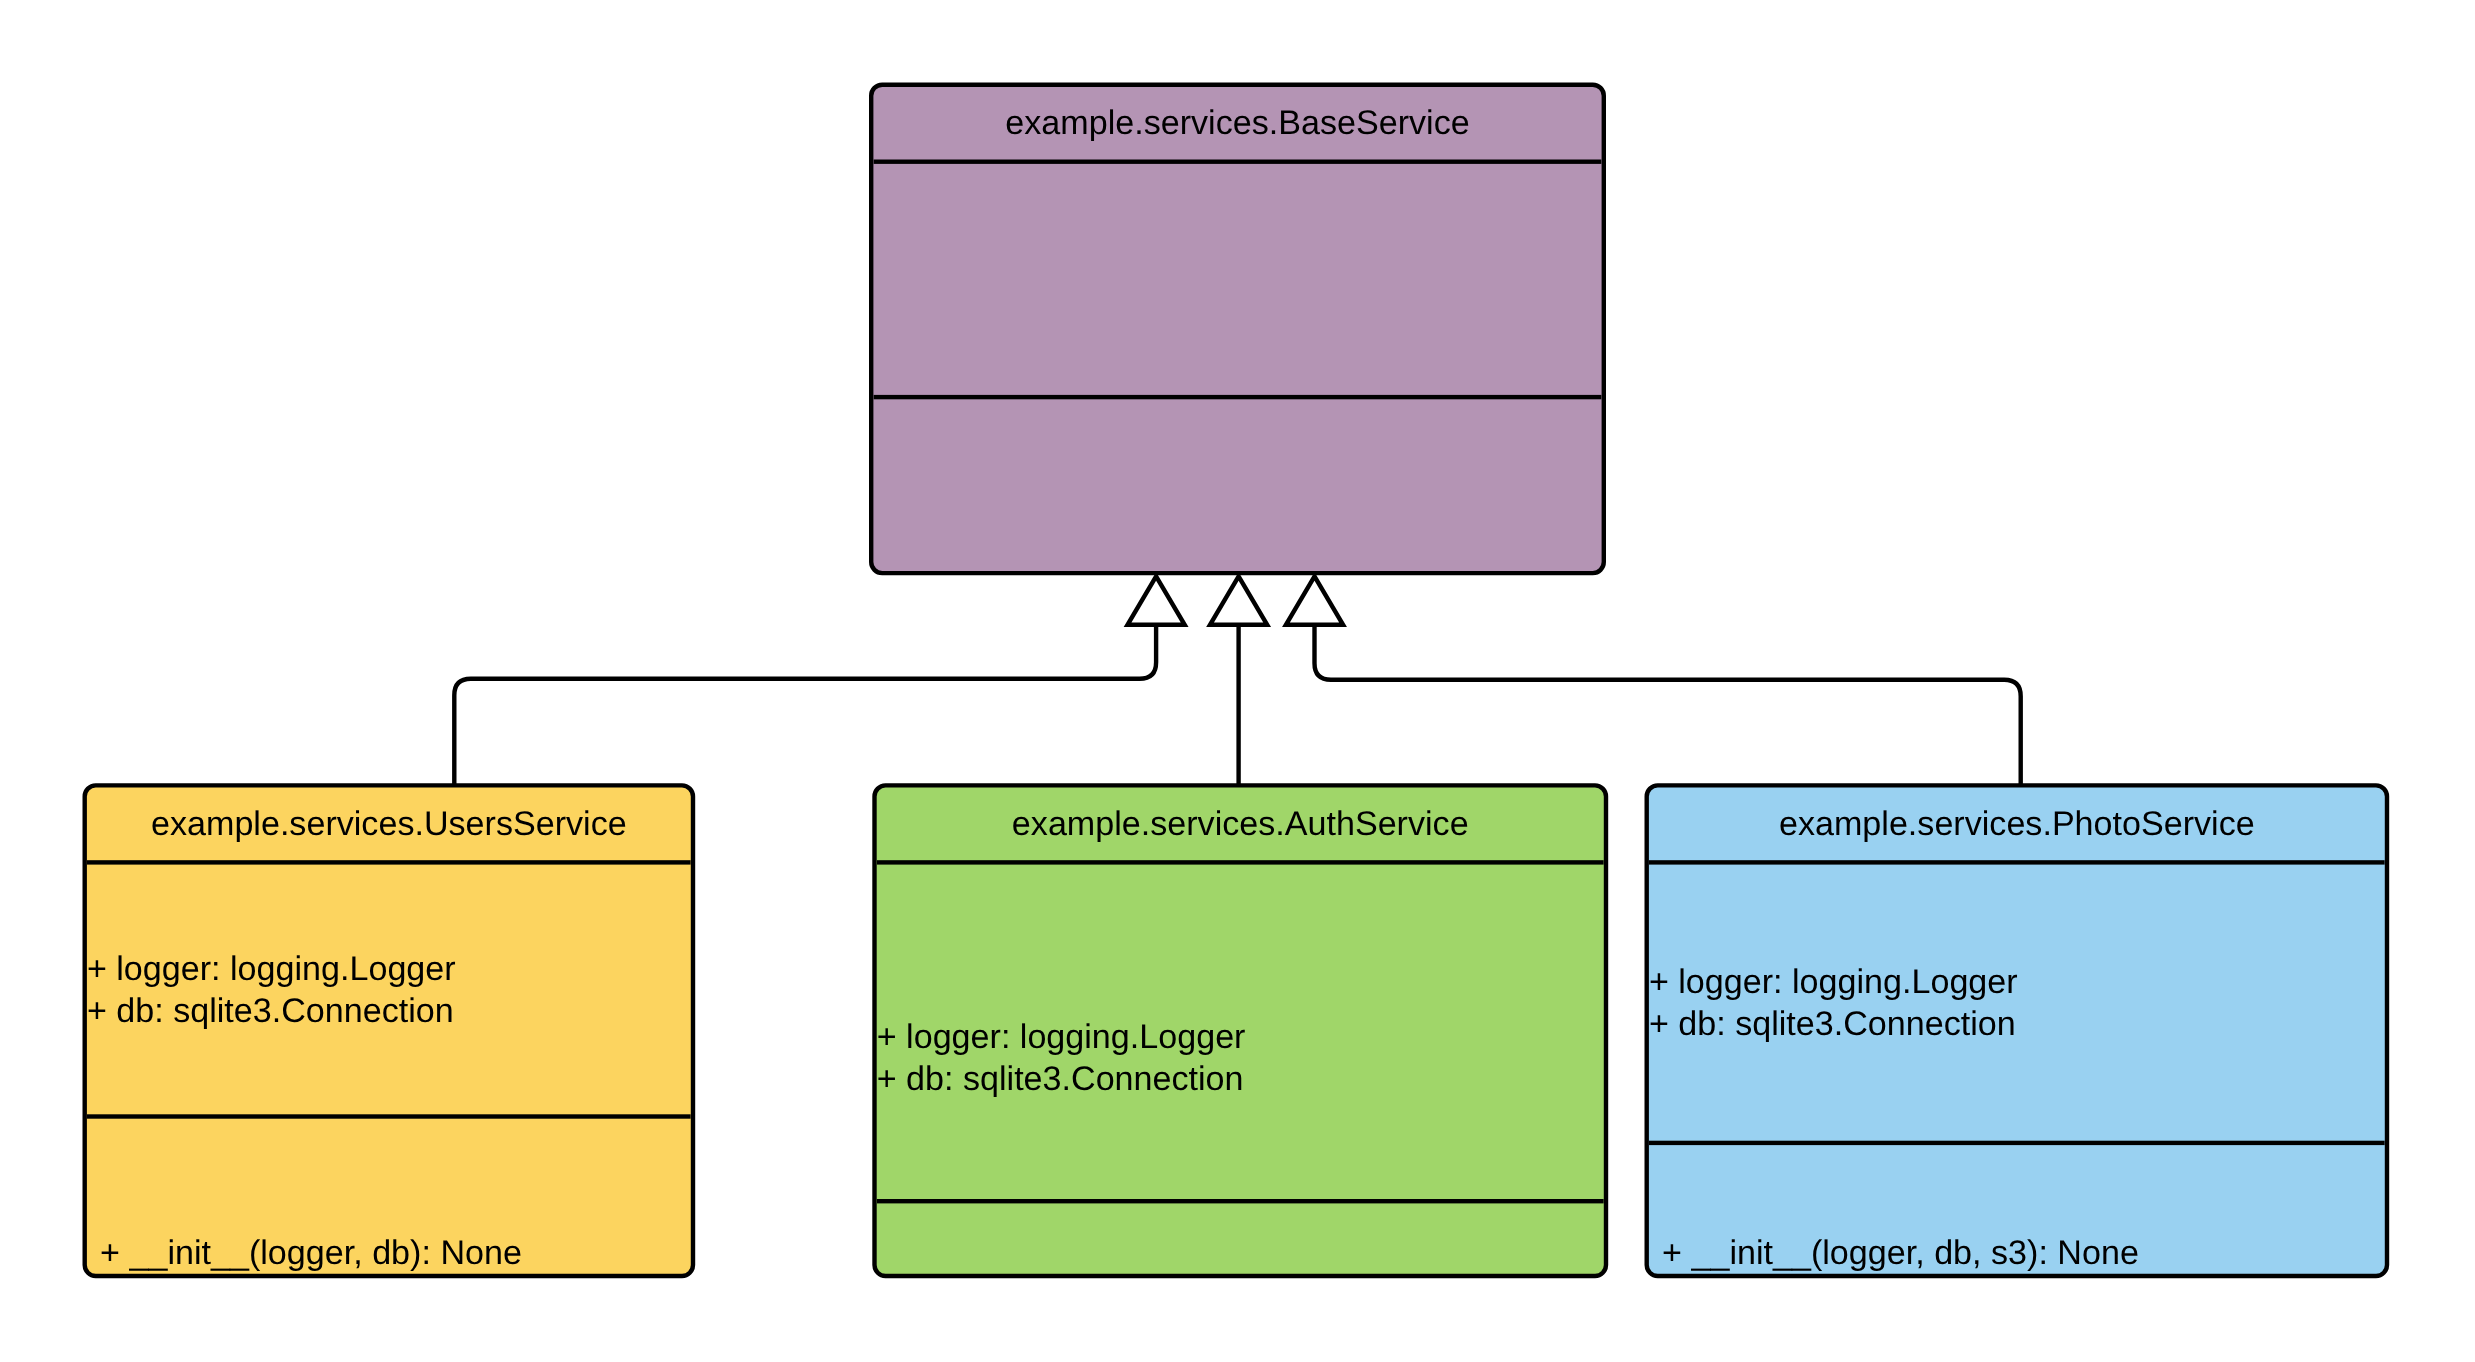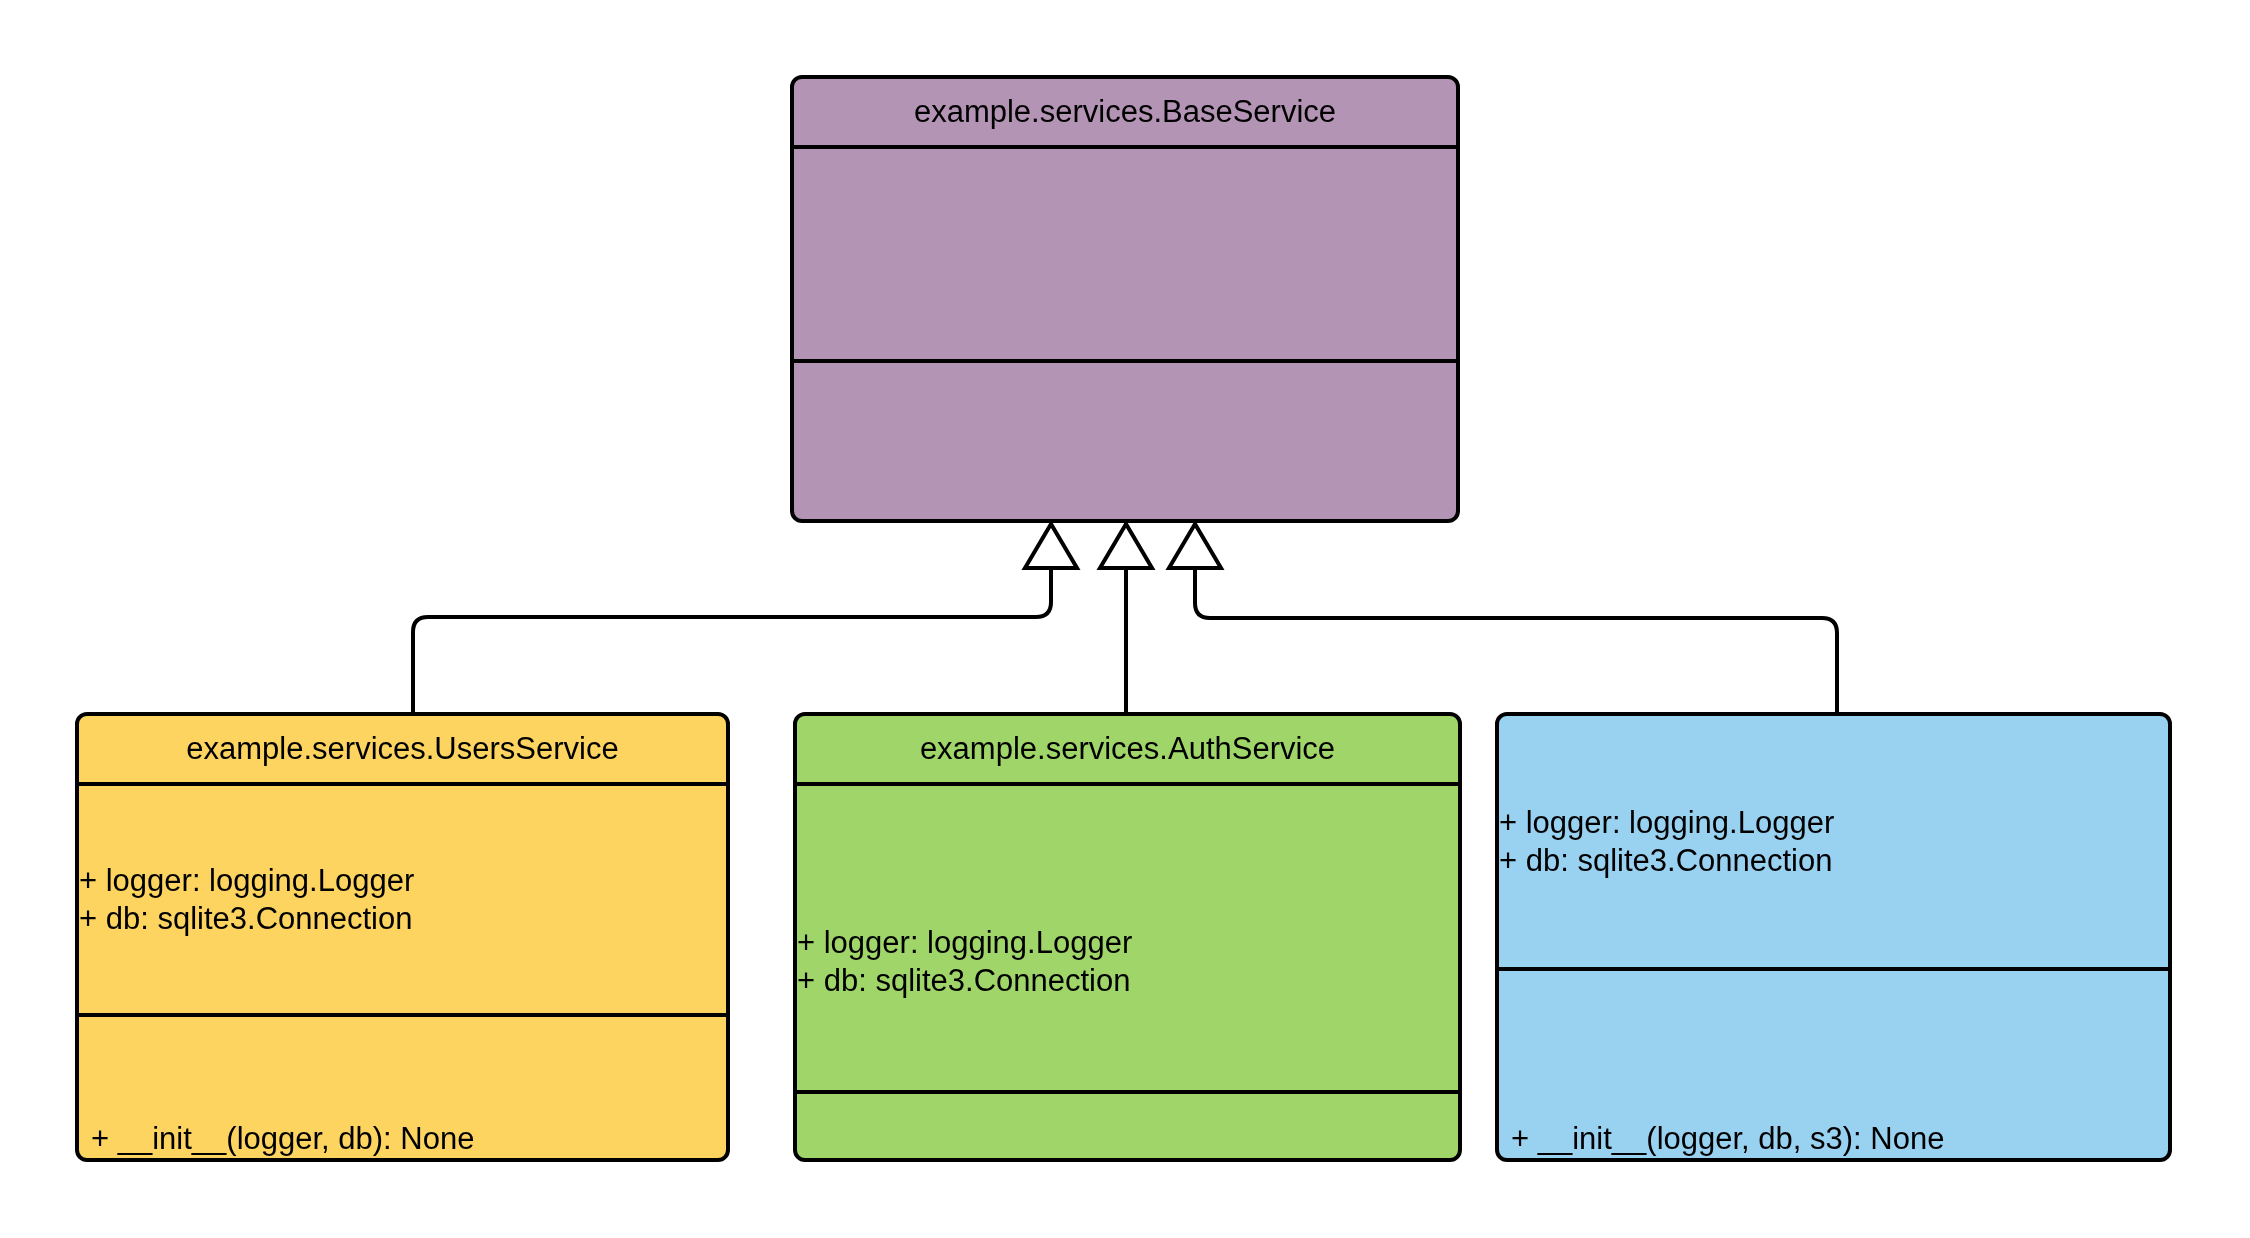--- a/index.html
+++ b/index.html
@@ -22,21 +22,21 @@
   .c-attrs{
     flex:0 0 auto;display:flex;flex-direction:column;justify-content:center;
     font-size:31px;line-height:38px;border-bottom:4px solid #000000;
   }
   .c-methods{
     flex:1 1 auto;display:flex;flex-direction:column;justify-content:flex-end;
     padding-left:12px;font-size:31px;line-height:38px;
   }
   .box-base {left:790px; top:75px;  width:670px;height:448px;}
   .box-base .c-attrs{height:190px;}
-  .box-users{left:75px;  top:712px; width:655px;height:450px;}
+  .box-users{left:75px;  top:712px; width:557px;height:450px;}
   .box-users .c-attrs{height:231px;}
   .box-auth {left:793px; top:712px; width:669px;height:450px;}
   .box-auth .c-attrs{height:260px;}
   .box-photo{left:1495px;top:712px; width:677px;height:450px;}
   .box-photo .c-attrs{height:255px;}
 </style>
 </head>
 <body>
 
 <div class="canvas">
@@ -69,20 +69,21 @@
 
   <div class="class-box box-auth" style="background-color: rgb(160, 214, 105); gap: 48px;">
     <div class="compartment c-title">example.services.AuthService</div>
     <div class="compartment c-attrs">
       <div>+ logger: logging.Logger</div>
       <div>+ db: sqlite3.Connection</div>
     </div>
   </div>
 
   <div class="class-box box-photo" style="background-color: rgb(153, 209, 241);">
+    <div class="compartment c-title">example.services.PhotoService</div>
     <div class="compartment c-attrs">
       <div>+ logger: logging.Logger</div>
       <div>+ db: sqlite3.Connection</div>
     </div>
     <div class="compartment c-methods">
       <div>+ __init__(logger, db, s3): None</div>
     </div>
   </div>
 
 </div>

